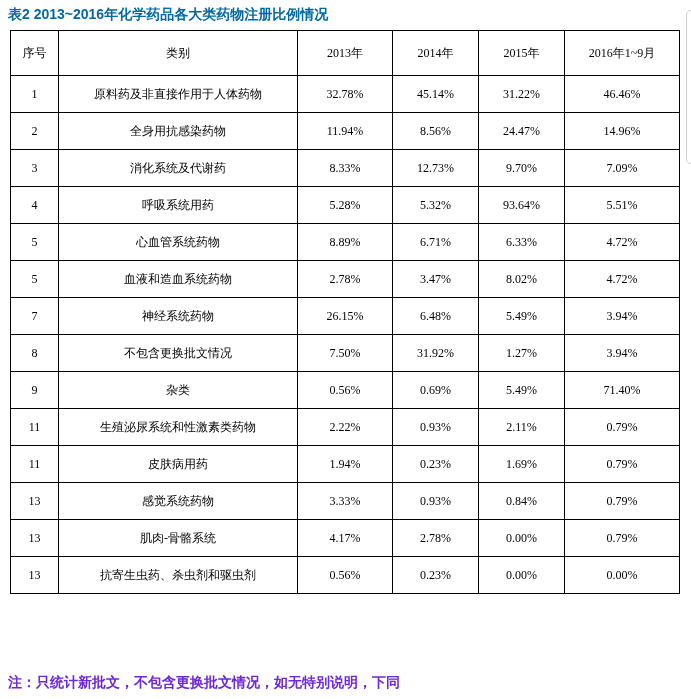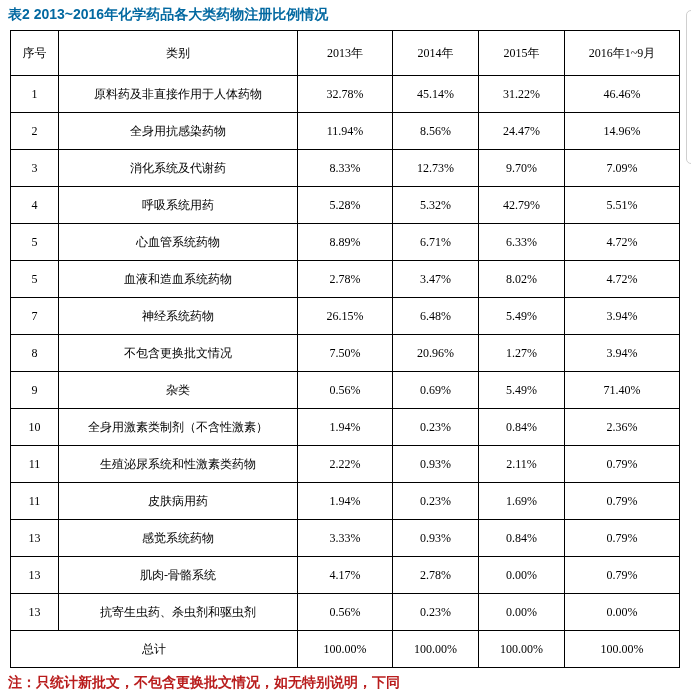--- a/index.html
+++ b/index.html
@@ -27,21 +27,21 @@
     text-align:center;vertical-align:middle;
     font-weight:normal;
     padding:0 2px;
     overflow:hidden;white-space:nowrap;
   }
   table.data-table thead th{height:44px;}
   table.data-table tbody td{height:36px;}
   .note{
     position:absolute;left:8px;top:674px;
     font-family:"Liberation Sans","DejaVu Sans",sans-serif;
-    font-size:14px;font-weight:bold;color:#b91c1c;white-space:nowrap;
+    font-size:14px;font-weight:bold;color:#6d28d9;white-space:nowrap;
   }
   .edge-artifact{
     position:absolute;left:686px;top:10px;width:14px;height:152px;
     border:1px solid #cfcfcf;border-radius:5px;background:#fff;
   }
 </style>
 </head>
 <body>
 
 <div class="page">
@@ -90,21 +90,21 @@
           <td>8.33%</td>
           <td>12.73%</td>
           <td>9.70%</td>
           <td>7.09%</td>
         </tr>
         <tr>
           <td>4</td>
           <td>呼吸系统用药</td>
           <td>5.28%</td>
           <td>5.32%</td>
-          <td>42.79%</td>
+          <td>93.64%</td>
           <td>5.51%</td>
         </tr>
         <tr>
           <td>5</td>
           <td>心血管系统药物</td>
           <td>8.89%</td>
           <td>6.71%</td>
           <td>6.33%</td>
           <td>4.72%</td>
         </tr>
@@ -121,39 +121,31 @@
           <td>神经系统药物</td>
           <td>26.15%</td>
           <td>6.48%</td>
           <td>5.49%</td>
           <td>3.94%</td>
         </tr>
         <tr>
           <td>8</td>
           <td>不包含更换批文情况</td>
           <td>7.50%</td>
-          <td>20.96%</td>
+          <td>31.92%</td>
           <td>1.27%</td>
           <td>3.94%</td>
         </tr>
         <tr>
           <td>9</td>
           <td>杂类</td>
           <td>0.56%</td>
           <td>0.69%</td>
           <td>5.49%</td>
           <td>71.40%</td>
-        </tr>
-        <tr>
-          <td>10</td>
-          <td>全身用激素类制剂（不含性激素）</td>
-          <td>1.94%</td>
-          <td>0.23%</td>
-          <td>0.84%</td>
-          <td>2.36%</td>
         </tr>
         <tr>
           <td>11</td>
           <td>生殖泌尿系统和性激素类药物</td>
           <td>2.22%</td>
           <td>0.93%</td>
           <td>2.11%</td>
           <td>0.79%</td>
         </tr>
         <tr>
@@ -181,27 +173,20 @@
           <td>0.79%</td>
         </tr>
         <tr>
           <td>13</td>
           <td>抗寄生虫药、杀虫剂和驱虫剂</td>
           <td>0.56%</td>
           <td>0.23%</td>
           <td>0.00%</td>
           <td>0.00%</td>
         </tr>
-        <tr>
-        <td colspan="2">总计</td>
-        <td>100.00%</td>
-        <td>100.00%</td>
-        <td>100.00%</td>
-        <td>100.00%</td>
-      </tr>
     </tbody>
   </table>
 
   <div class="note">注：只统计新批文，不包含更换批文情况，如无特别说明，下同</div>
 
   <div class="edge-artifact"></div>
 
 </div>
 
 </body></html>

